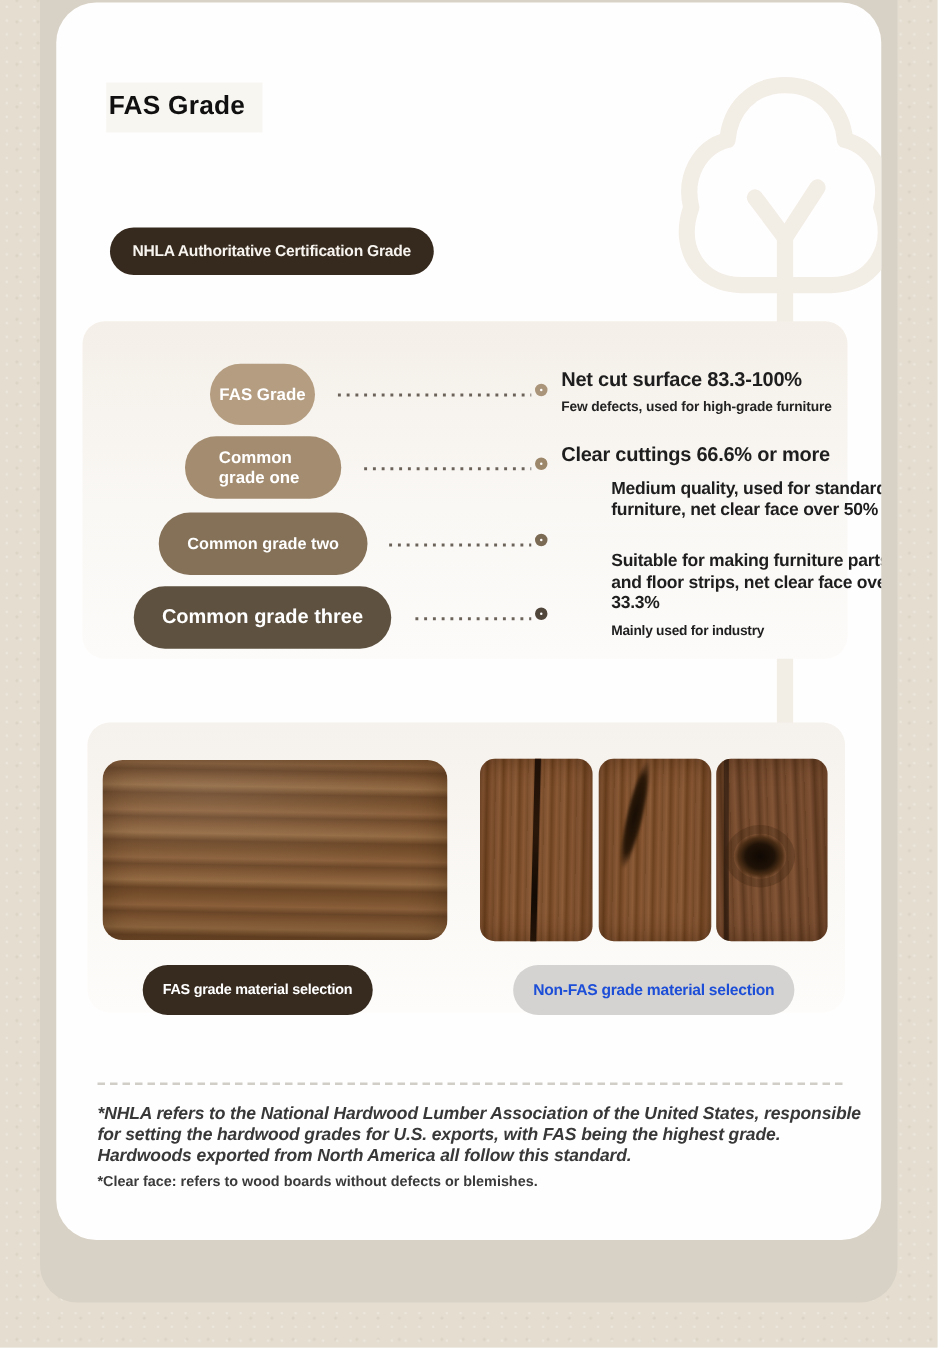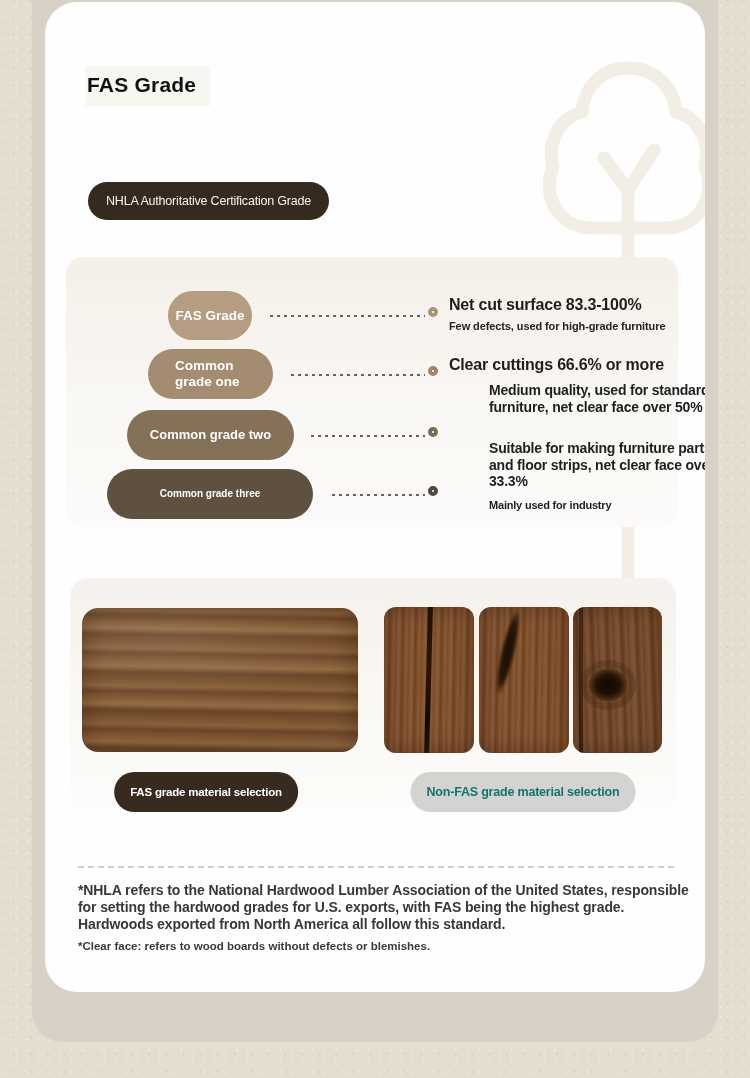--- a/index.html
+++ b/index.html
@@ -25,33 +25,33 @@
   .tree-svg { position:absolute; left:480px; top:48px; width:205px; height:555px; }
 
   .eyebrow { position:absolute; left:40px; top:64px; background:#f8f6f1;
     padding:7px 14px 9px 2px; font-size:21px; font-weight:800; color:#101010; letter-spacing:.2px; }
 
   .title { position:absolute; left:40px; top:122px; width:625px; white-space:nowrap;
     font-size:25px; font-weight:800; color:#141414; letter-spacing:-.5px; }
 
   .badge { position:absolute; left:43px; top:180px; height:38px; line-height:38px;
     background:#362a1e; color:#f7f4ef; border-radius:19px; padding:0 18px;
-    font-size:12.5px; font-weight:400; letter-spacing:-.2px; }
+    font-size:12.5px; font-weight:700; letter-spacing:-.2px; }
 
   
   .gpanel { position:absolute; left:21px; top:255px; width:612px; height:270px;
     border-radius:18px; background:linear-gradient(180deg,#f4efe8 0%,#faf8f5 55%,#fcfbf9 100%); }
 
   .gpill { position:absolute; border-radius:25px; color:#fff; font-weight:700;
     display:flex; align-items:center; justify-content:center; text-align:center; line-height:1.15; }
   .gpill1 { left:102px; top:34px;  width:84px;  height:49px; background:#b49d80; font-size:13.5px; }
   .gpill2 { left:82px;  top:92px;  width:125px; height:50px; background:#a38c6f; font-size:13.5px;
             justify-content:flex-start; text-align:left; padding-left:27px; }
   .gpill3 { left:61px;  top:153px; width:167px; height:50px; background:#847158; font-size:13px; }
-  .gpill4 { left:41px;  top:212px; width:206px; height:50px; background:#5e513f; font-size:10px; }
+  .gpill4 { left:41px;  top:212px; width:206px; height:50px; background:#5e513f; font-size:16px; }
 
   .dots { position:absolute; height:4px;
     background-image:radial-gradient(circle 1.4px, #6b635a 95%, transparent);
     background-size:7px 4px; background-repeat:repeat-x; }
   .dots1 { left:202px; top:57px;  width:157px; }
   .dots2 { left:223px; top:116px; width:136px; }
   .dots3 { left:243px; top:177px; width:116px; }
   .dots4 { left:264px; top:236px; width:95px;  }
 
   .ring { position:absolute; width:10px; height:10px; border-radius:50%;
@@ -103,27 +103,27 @@
   .knot { position:absolute; left:14px; top:60px; width:42px; height:36px; border-radius:50%;
     background:radial-gradient(closest-side, #0f0803 0%, #1f1207 55%, #4a2d15 82%, transparent 100%);
     box-shadow:0 0 0 7px rgba(60,35,15,.30); }
   .edgeline { position:absolute; left:6px; top:0; width:4px; height:100%;
     background:rgba(20,10,4,.5); filter:blur(.4px); }
 
   .mat-pill { position:absolute; top:194px; height:40px; line-height:40px; border-radius:20px;
     padding:0 16px; font-size:11.5px; font-weight:700; letter-spacing:-.2px; white-space:nowrap;
     transform:translateX(-50%); }
   .mat-fas { left:136px; background:#372b20; color:#ffffff;text-align:right; }
-  .mat-non { left:453px; background:#d4d3d1; color:#0f766e; font-size:12.5px; }
+  .mat-non { left:453px; background:#d4d3d1; color:#1d4ed8; font-size:12.5px; }
 
   
   .divider { position:absolute; left:33px; top:864px; width:596px;
     border-top:2px dashed #d1cec8; }
   .foot-main { position:absolute; left:33px; top:880px; width:614px;
-    font-size:14px; font-weight:800; line-height:17px; color:#383838; letter-spacing:-.1px; }
+    font-size:14px; font-weight:800; line-height:17px; color:#383838; letter-spacing:-.1px;font-style:italic; }
   .foot-small { position:absolute; left:33px; top:938px;
     font-size:11.5px; font-weight:700; color:#3a3a3a; }
 </style>
 </head>
 <body>
 
 <div class="page">
   <div class="back-panel"></div>
 
   <div class="card">

